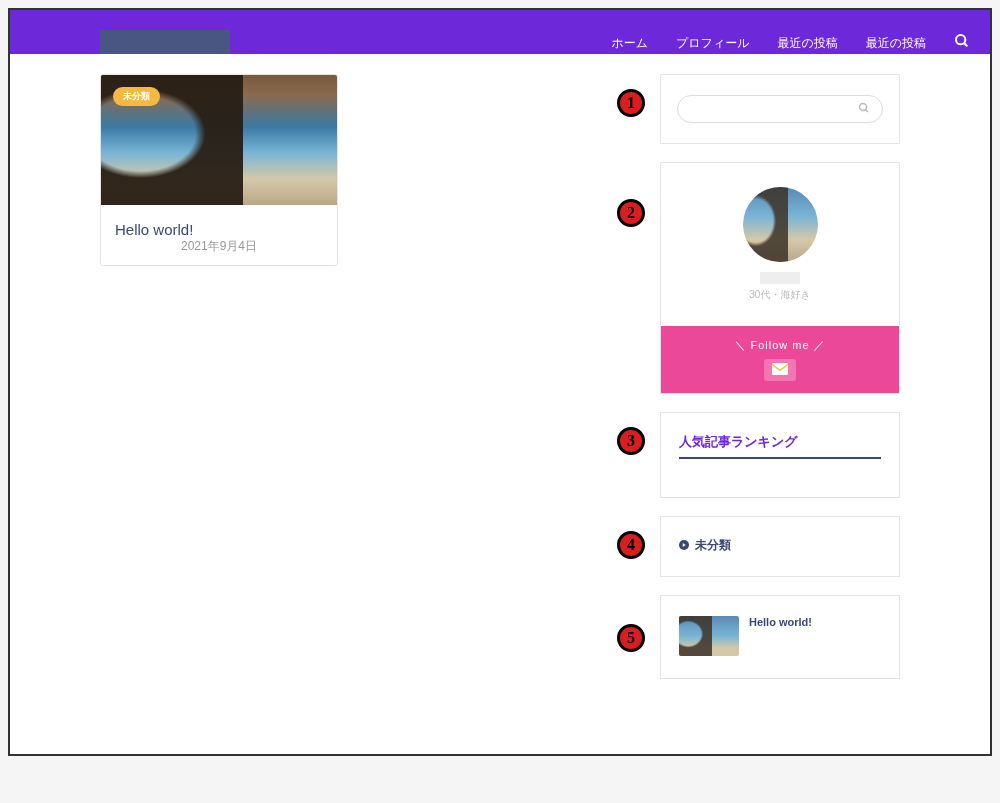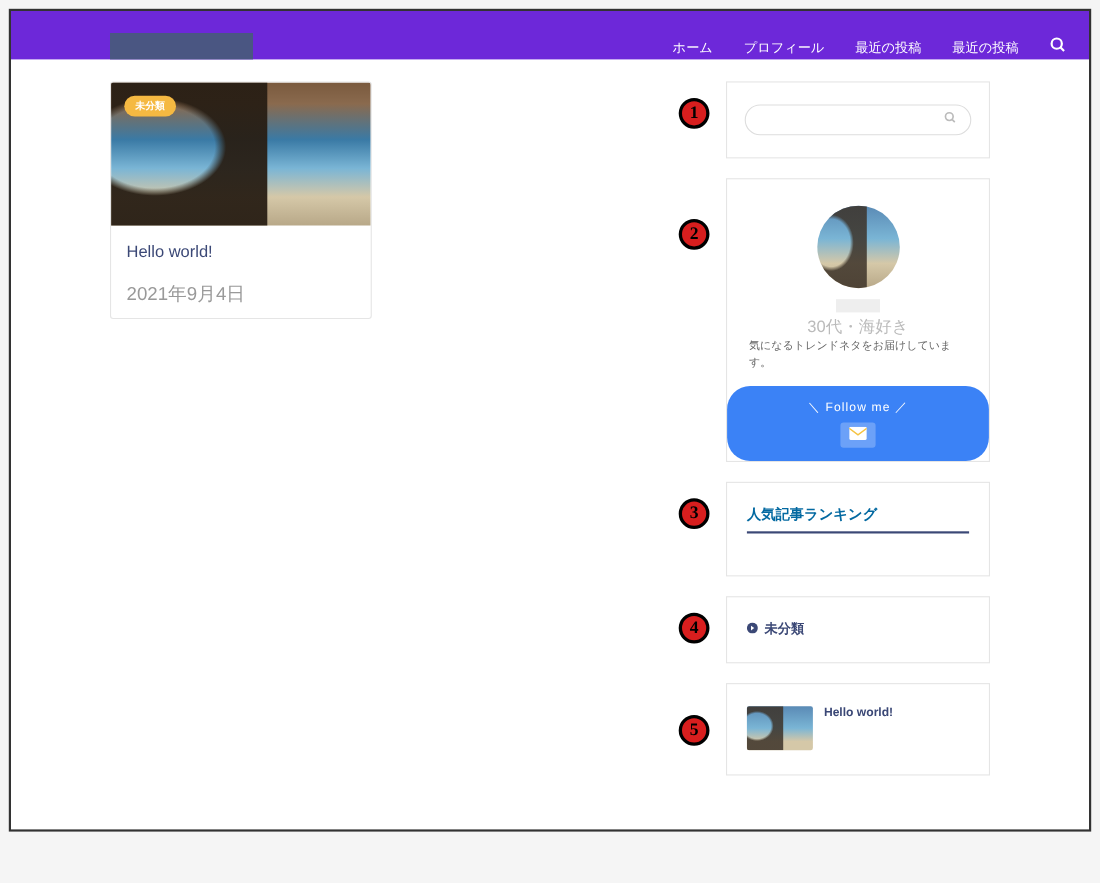--- a/index.html
+++ b/index.html
@@ -11,39 +11,39 @@
     .nav a { color: #fff; font-size: 12px; text-decoration: none; }
     .search-icon-top { color: #fff; font-size: 18px; cursor: pointer; }
     .content { display: flex; padding: 20px 90px 30px; gap: 30px; min-height: 700px; }
     .main { flex: 1; }
     .post-card { width: 238px; border: 1px solid #e5e5e5; border-radius: 3px; overflow: hidden; background: #fff; }
     .post-image { height: 130px; position: relative; background: linear-gradient(180deg,#7a5a3e 0%,#8a6a4e 15%,#3a7aa5 40%,#7ab5d5 60%,#d5c8a8 80%,#b8a888 100%); }
     .post-image::before { content:""; position:absolute; left:0; top:0; width:60%; height:100%; background: radial-gradient(ellipse 120% 90% at 28% 45%, transparent 32%, rgba(40,30,20,0.95) 38%); }
     .badge { position: absolute; top: 12px; left: 12px; background: #f5b942; color: #fff; font-size: 9px; font-weight: bold; padding: 3px 10px; border-radius: 12px; }
     .post-body { padding: 16px 14px 10px; }
     .post-title { color: #3b4876; font-size: 15px; font-weight: 500; }
-    .post-date { color: #999; font-size: 17px; text-align: left; margin-top: 18px; }
+    .post-date { color: #999; font-size: 12px; text-align: center; }
     .sidebar { width: 240px; display: flex; flex-direction: column; gap: 18px; position: relative; }
     .widget { border: 1px solid #e5e5e5; background: #fff; }
     .search-widget { padding: 20px 16px; }
     .search-input-wrap { border: 1px solid #ddd; border-radius: 20px; height: 28px; display: flex; align-items: center; padding: 0 12px; }
     .search-input { border: none; flex: 1; outline: none; font-size: 11px; }
     .search-btn { color: #bbb; cursor: pointer; }
     .profile-widget { text-align: center; }
     .profile-inner { padding: 24px 20px 12px; }
     .avatar { width: 75px; height: 75px; border-radius: 50%; margin: 0 auto; background: linear-gradient(180deg,#5a8ab5 0%,#7ab5d5 40%,#d5c8a8 70%,#b8a888 100%); position:relative; overflow:hidden; }
     .avatar::before{content:"";position:absolute;left:0;top:0;width:60%;height:100%;background: radial-gradient(ellipse 120% 90% at 28% 45%, transparent 32%, rgba(60,50,40,0.85) 38%);}
     .profile-name-box { width: 40px; height: 12px; background: #eee; margin: 10px auto 4px; }
-    .profile-sub { color: #bbb; font-size: 15px; }
+    .profile-sub { color: #bbb; font-size: 10px; margin-bottom: 12px; }
     .profile-desc { color: #666; font-size: 10px; text-align: left; line-height: 1.6; }
-    .follow-banner { background: #3b82f6; padding: 12px; color: #fff; font-size: 11px; border-radius: 21px; }
+    .follow-banner { background: #ec4899; padding: 12px; color: #fff; font-size: 11px; }
     .follow-text { letter-spacing: 1px; }
     .mail-icon { display: inline-block; margin-top: 6px; padding: 4px 8px; background: rgba(255,255,255,0.25); border-radius: 3px; }
     .widget-pad { padding: 20px 18px 22px; }
-    .widget-title { color: #0369a1; font-size: 13px; font-weight: 600; padding-bottom: 6px; border-bottom: 2px solid #3b4876; margin-bottom: 16px; }
+    .widget-title { color: #6d28d9; font-size: 13px; font-weight: 600; padding-bottom: 6px; border-bottom: 2px solid #3b4876; margin-bottom: 16px; }
     .cat-item { color: #3b4876; font-size: 12px; font-weight: 600; display: flex; align-items: center; gap: 6px; cursor: pointer; }
     .recent-item { display: flex; gap: 10px; align-items: flex-start; cursor: pointer; }
     .recent-thumb { width: 60px; height: 40px; background: linear-gradient(180deg,#5a8ab5 0%,#7ab5d5 50%,#d5c8a8 80%); flex-shrink: 0; position:relative; overflow:hidden; border-radius:2px;}
     .recent-thumb::before{content:"";position:absolute;left:0;top:0;width:55%;height:100%;background: radial-gradient(ellipse 120% 90% at 28% 45%, transparent 32%, rgba(60,50,40,0.85) 38%);}
     .recent-title { color: #3b4876; font-size: 11px; font-weight: 600; }
     .marker { position: absolute; left: -44px; width: 28px; height: 28px; border: 3px solid #000; border-radius: 50%; background: #d81e1e; color: #000; font-weight: 900; font-size: 16px; display: flex; align-items: center; justify-content: center; font-family: serif; }
   </style>
 </head>
 <body>
 
@@ -90,21 +90,20 @@
           </span>
         </div>
       </div>
 
       <div class="widget profile-widget" style="position:relative;">
         <div class="marker" style="top:36px;">2</div>
         <div class="profile-inner">
           <div class="avatar"></div>
           <div class="profile-name-box"></div>
           <div class="profile-sub">30代・海好き</div>
-          <div class="profile-desc">気になるトレンドネタをお届けしています。</div>
         </div>
         <div class="follow-banner">
           <div class="follow-text">＼ Follow me ／</div>
           <span class="mail-icon">
             <svg width="16" height="12" viewBox="0 0 24 18" fill="#fff">
                 <rect x="0" y="0" width="24" height="18" rx="2"></rect>
                 <path d="M0 2 L12 11 L24 2" fill="none" stroke="#f5c342" stroke-width="2"></path>
               </svg>
           </span>
         </div>

